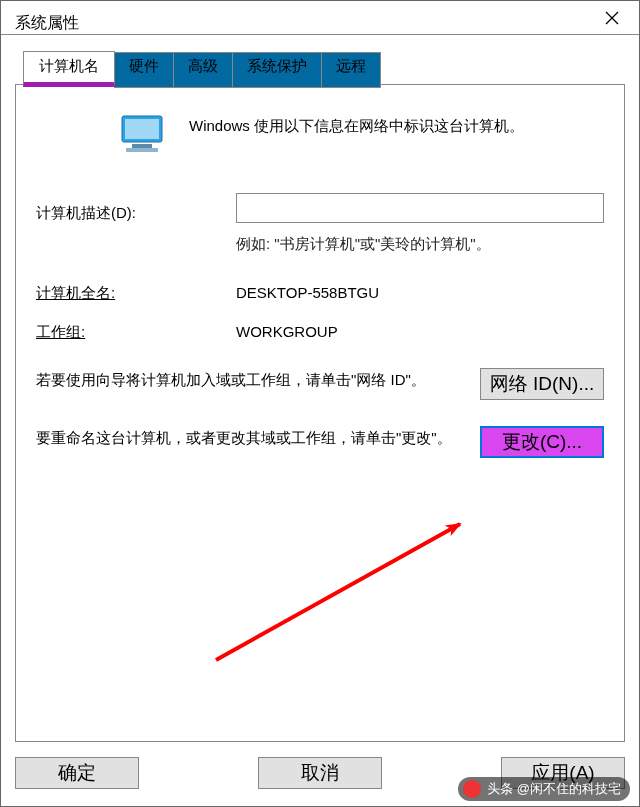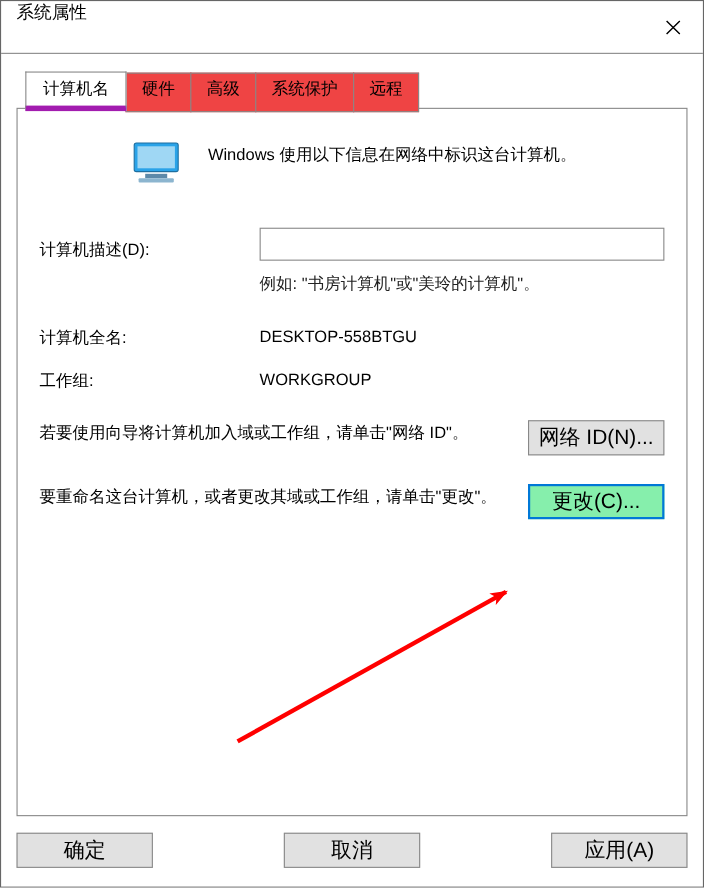--- a/index.html
+++ b/index.html
@@ -1,40 +1,40 @@
 <!DOCTYPE html>
 <html><head>
   <meta charset="utf-8">
   <style>
     * { box-sizing: border-box; margin: 0; padding: 0; }
     html, body { width: 640px; height: 807px; overflow: hidden; font-family: "Microsoft YaHei", "Segoe UI", sans-serif; font-size: 15px; background: #fff; color: #000; }
     .window { width: 640px; height: 807px; border: 1px solid #666; background: #fff; display: flex; flex-direction: column; }
-    .titlebar { height: 48px; display: flex; align-items: flex-start; padding: 0 0 0 14px; border-bottom: 1px solid #888; }
+    .titlebar { height: 34px; display: flex; align-items: flex-end; padding: 0 0 0 14px; border-bottom: 1px solid #888; }
     .titlebar-text { flex: 1; font-size: 16px; }
     .titlebar-close { width: 54px; height: 100%; display: flex; align-items: center; justify-content: center; cursor: pointer; }
     .titlebar-close svg { width: 14px; height: 14px; }
     .client { flex: 1; position: relative; padding: 17px 14px 0 14px; }
     .tabstrip { position: absolute; top: 17px; left: 22px; display: flex; z-index: 2; }
-    .tab { border: 1px solid #888; background: #ef4444; padding: 4px 14px 5px 14px; margin-right: -1px; font-size: 15px; cursor: pointer; position: relative; }
+    .tab { border: 1px solid #888; background: #0369a1; padding: 4px 14px 5px 14px; margin-right: -1px; font-size: 15px; cursor: pointer; position: relative; }
     .tab.active { border-bottom: 5px solid #a21caf; padding: 5px 15px 6px 15px; top: -1px; z-index: 3; background: #fff; }
     .tabpane { position: absolute; top: 49px; left: 14px; right: 14px; bottom: 64px; border: 1px solid #888; background: #fff; padding: 26px 20px 20px 20px; }
     .intro-row { display: flex; align-items: flex-start; gap: 16px; margin-bottom: 34px; justify-content: center; }
     .intro-row .icon-box { width: 57px; height: 48px; display:flex; align-items:center; justify-content:center;}
     .intro-text { padding-top: 6px; font-size: 15px; }
     .form-row { display: flex; align-items: flex-end; margin-bottom: 6px; }
     .form-label { width: 200px; }
     .text-input { flex: 1; height: 30px; border: 1px solid #888; padding: 2px 5px; font: inherit; }
     .hint-row { margin-left: 200px; margin-bottom: 30px; font-size: 15px; color: #222; padding-top:6px}
     .info-row { display: flex; margin-bottom: 20px; }
-    .info-label { width: 200px; }
+    .info-label { width: 200px; text-decoration: underline; }
     .info-value { flex: 1; }
     .action-row { display: flex; align-items: flex-start; margin-top: 26px; gap: 18px; }
     .action-text { flex: 1; font-size: 15px; line-height: 1.55; }
     .win-btn { width: 124px; height: 32px; border: 1px solid #888; background: #e1e1e1; font: inherit; font-size: 19px; cursor: pointer; display: inline-flex; align-items: center; justify-content: center; }
-    .win-btn.highlight { border: 2px solid #0078d7; background: #86efac; }
+    .win-btn.highlight { border: 2px solid #0078d7; background: #d946ef; }
     .footer { position: absolute; left: 14px; right: 14px; bottom: 12px; height: 42px; display: flex; justify-content: space-between; gap: 10px; align-items: center; }
     .win-btn.wide { width: 124px; }
     .arrow-overlay { position: absolute; pointer-events: none; }
     .watermark { position:absolute; bottom:6px; right:10px; display:flex; align-items:center; gap:6px; background:rgba(0,0,0,.55); color:#fff; padding:3px 9px 3px 5px; border-radius:14px; font-size:13px; z-index:5;}
     .watermark .av{ width:18px; height:18px; border-radius:50%; background:#e33; display:inline-block;}
   </style>
 </head>
 <body>
 
 <div class="window">
@@ -110,14 +110,18 @@
     </div>
 
     <div class="footer">
       <button class="win-btn wide">确定</button>
       <button class="win-btn wide">取消</button>
       <button class="win-btn wide">应用(A)</button>
     </div>
 
   </div>
 
+  <div class="watermark">
+    <span class="av"></span>
+    <span>头条 @闲不住的科技宅</span>
+  </div>
 
 </div>
 
 </body></html>

